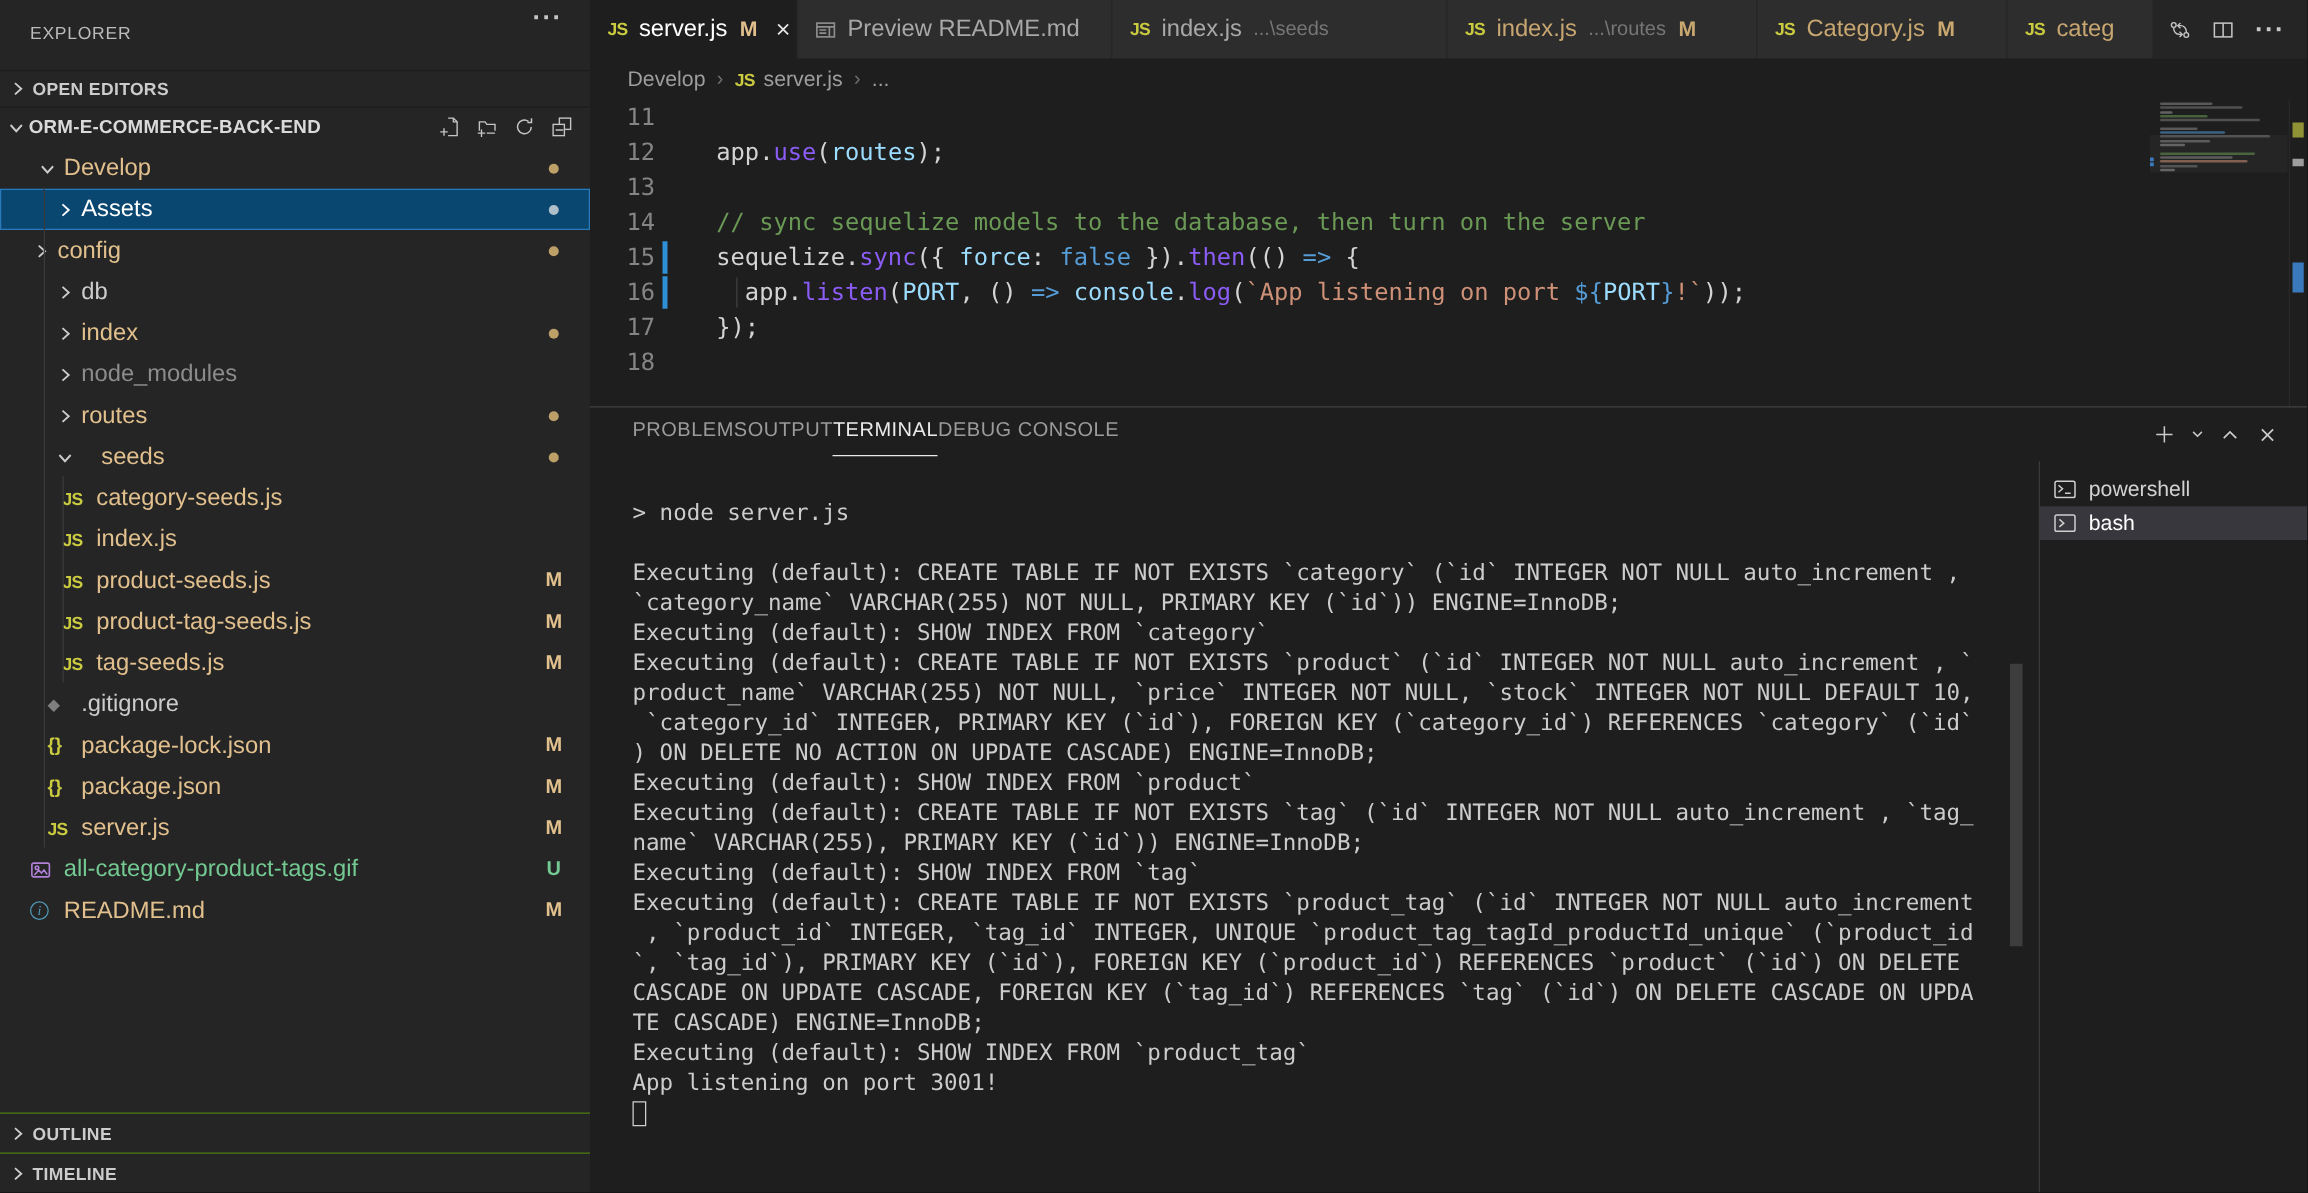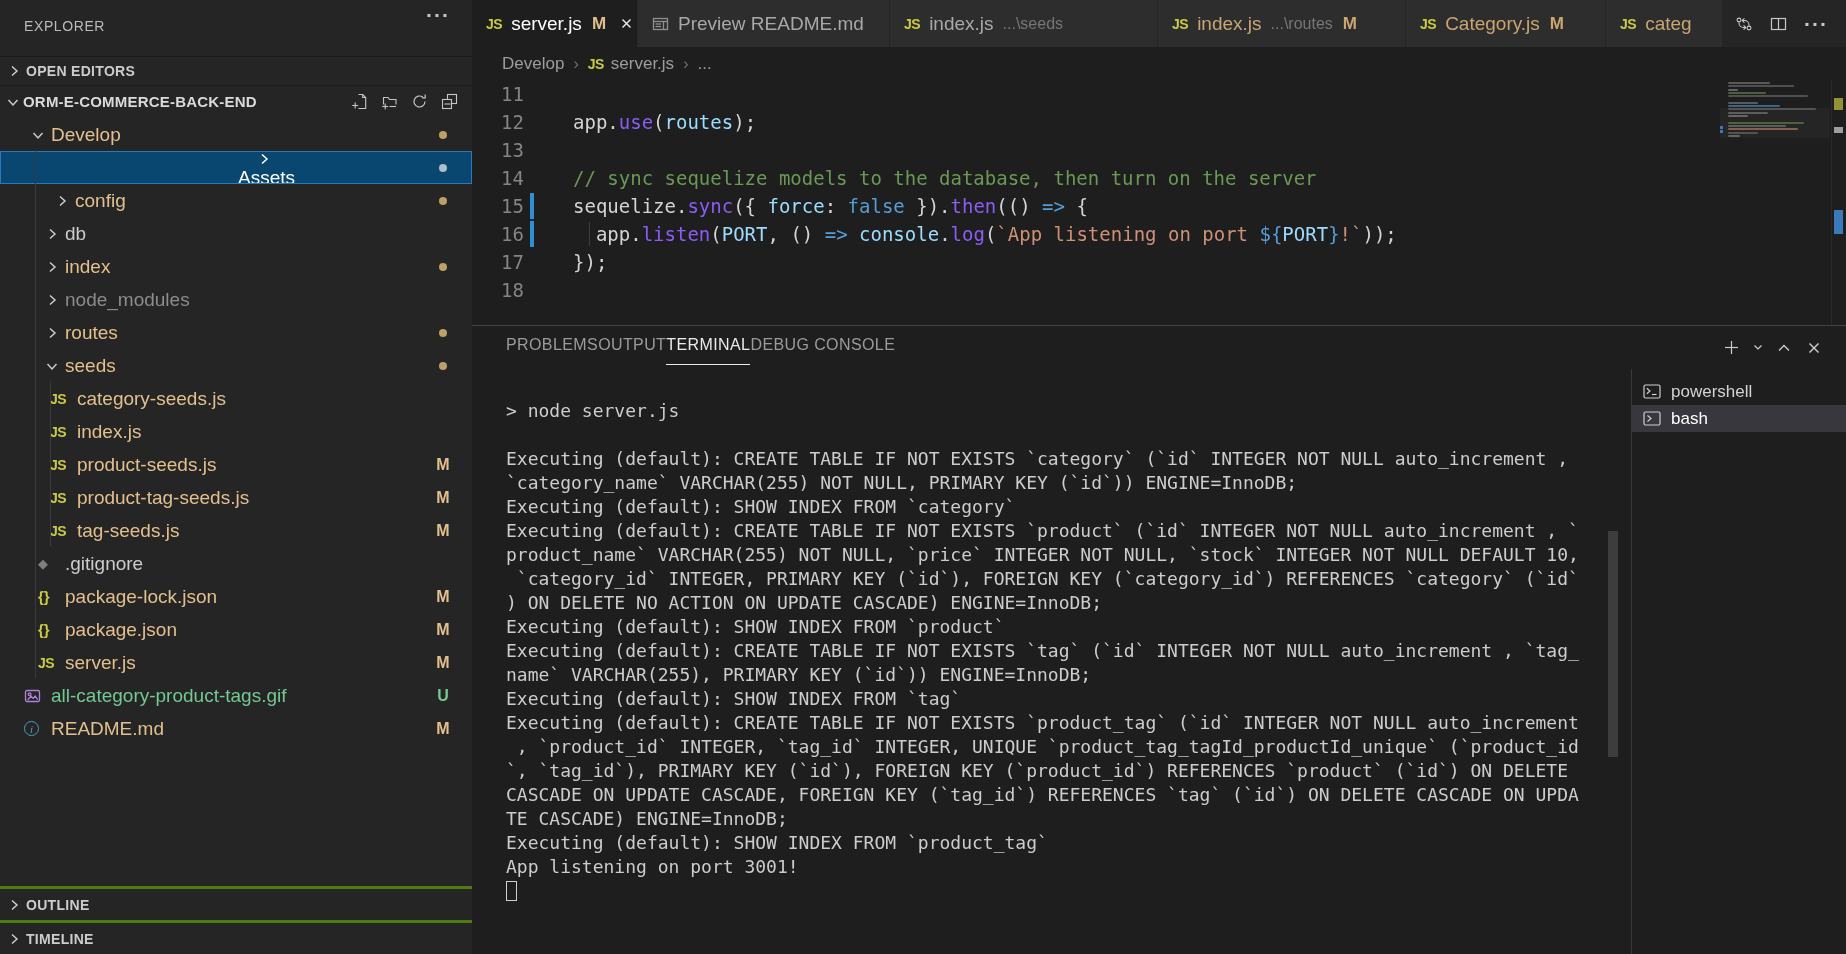--- a/index.html
+++ b/index.html
@@ -32,21 +32,21 @@
   .c-mod{color:#e2c08d;} .c-plain{color:#cccccc;} .c-ignored{color:#8c8c8c;} .c-untracked{color:#73c991;}
   .trow.sel .tlabel{color:#ffffff;}
   .tbadge{position:absolute;right:16px;top:0;height:33px;width:26px;display:flex;align-items:center;justify-content:center;
           font-size:16px;font-weight:600;}
   .tbadge .dot{width:8px;height:8px;border-radius:50%;background:#bd9f68;}
   .trow.sel .tbadge .dot{background:#aebfca;}
   .b-M{color:#e2c08d;} .b-U{color:#73c991;}
   .guide{position:absolute;width:1px;background:#3a3a3c;}
 
   #sb-bottom{position:absolute;left:0;right:0;bottom:0;}
-  .sb-sec{height:31px;display:flex;align-items:center;border-top:3px solid #4d7c0f;cursor:pointer;}
+  .sb-sec{height:31px;display:flex;align-items:center;border-top:1px solid #4d7c0f;cursor:pointer;}
   .sb-sec .tw{width:20px;margin-left:6px;display:flex;align-items:center;}
   .sb-sec .lbl{font-size:14px;font-weight:bold;color:#cccccc;letter-spacing:.3px;}
 
   
   #tabbar{position:absolute;left:472px;top:0;right:0;height:47px;background:#252526;display:flex;}
   .tab{height:47px;display:flex;align-items:center;background:#2d2d2d;border-right:1px solid #252526;
        padding:0 14px;box-sizing:border-box;overflow:hidden;cursor:pointer;flex:none;}
   .tab.active{background:#1e1e1e;}
   .tab .ticon{margin-right:9px;flex:none;}
   .tab-label{font-size:19px;color:#a8a8a8;white-space:nowrap;}
@@ -177,32 +177,32 @@
           <span class="twisty">
             <svg width="16" height="16" viewBox="0 0 16 16" fill="none" stroke="currentColor" stroke-width="1.5">
               <polyline points="3.5,6 8,11 12.5,6"></polyline>
             </svg>
           </span>
           <span class="tlabel c-mod">Develop</span>
           <span class="tbadge">
             <span class="dot"></span>
           </span>
         </div>
-        <div class="trow sel" style="padding-left: 61px; flex-direction: column;">
+        <div class="trow sel" style="padding-left: 44px;">
           <span class="twisty">
             <svg width="16" height="16" viewBox="0 0 16 16" fill="none" stroke="currentColor" stroke-width="1.5">
               <polyline points="6,3.5 11,8 6,12.5"></polyline>
             </svg>
           </span>
           <span class="tlabel c-plain">Assets</span>
           <span class="tbadge">
             <span class="dot"></span>
           </span>
         </div>
-        <div class="trow" style="padding-left: 54px;">
+        <div class="trow" style="padding-left: 25px;">
           <span class="twisty">
             <svg width="16" height="16" viewBox="0 0 16 16" fill="none" stroke="currentColor" stroke-width="1.5">
               <polyline points="6,3.5 11,8 6,12.5"></polyline>
             </svg>
           </span>
           <span class="tlabel c-mod">config</span>
           <span class="tbadge">
             <span class="dot"></span>
           </span>
         </div>
@@ -237,21 +237,21 @@
           <span class="twisty">
             <svg width="16" height="16" viewBox="0 0 16 16" fill="none" stroke="currentColor" stroke-width="1.5">
               <polyline points="6,3.5 11,8 6,12.5"></polyline>
             </svg>
           </span>
           <span class="tlabel c-mod">routes</span>
           <span class="tbadge">
             <span class="dot"></span>
           </span>
         </div>
-        <div class="trow" style="padding-left: 44px;">
+        <div class="trow" style="padding-left: 44px; gap: 16px;">
           <span class="twisty">
             <svg width="16" height="16" viewBox="0 0 16 16" fill="none" stroke="currentColor" stroke-width="1.5">
               <polyline points="3.5,6 8,11 12.5,6"></polyline>
             </svg>
           </span>
           <span class="tlabel c-mod">seeds</span>
           <span class="tbadge">
             <span class="dot"></span>
           </span>
         </div>

